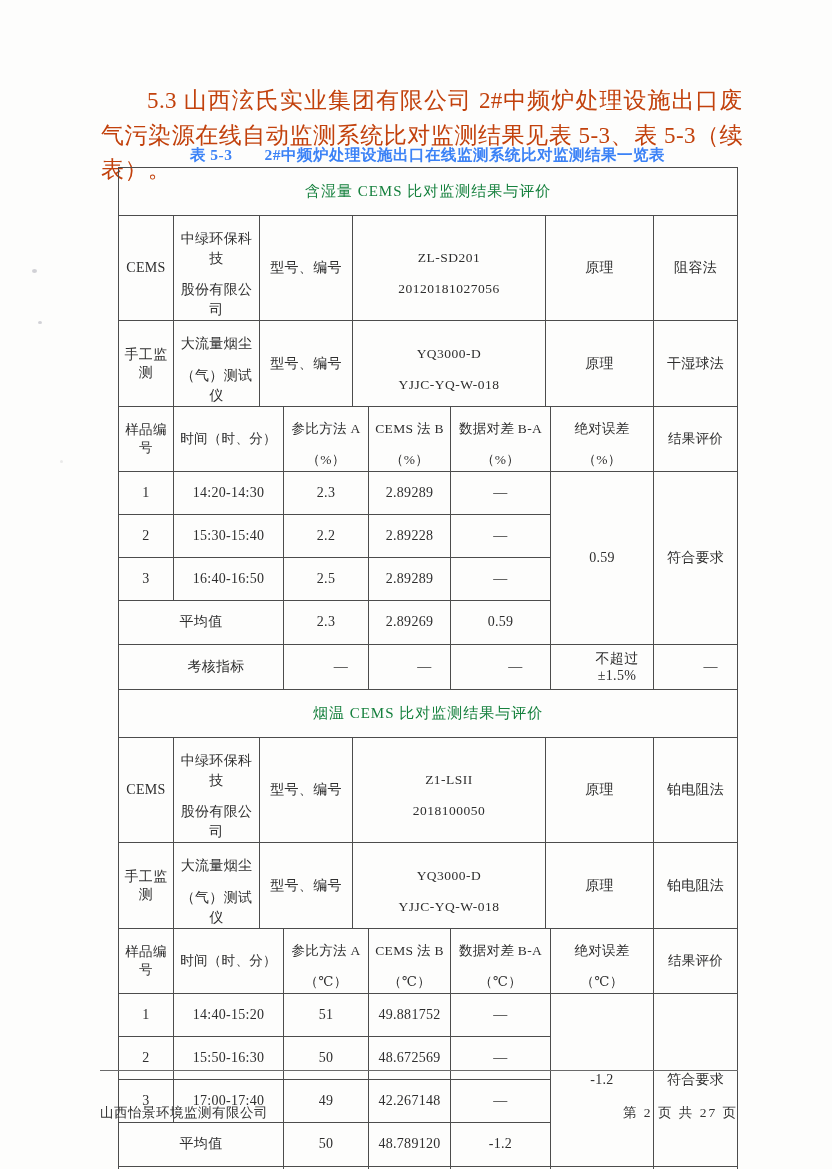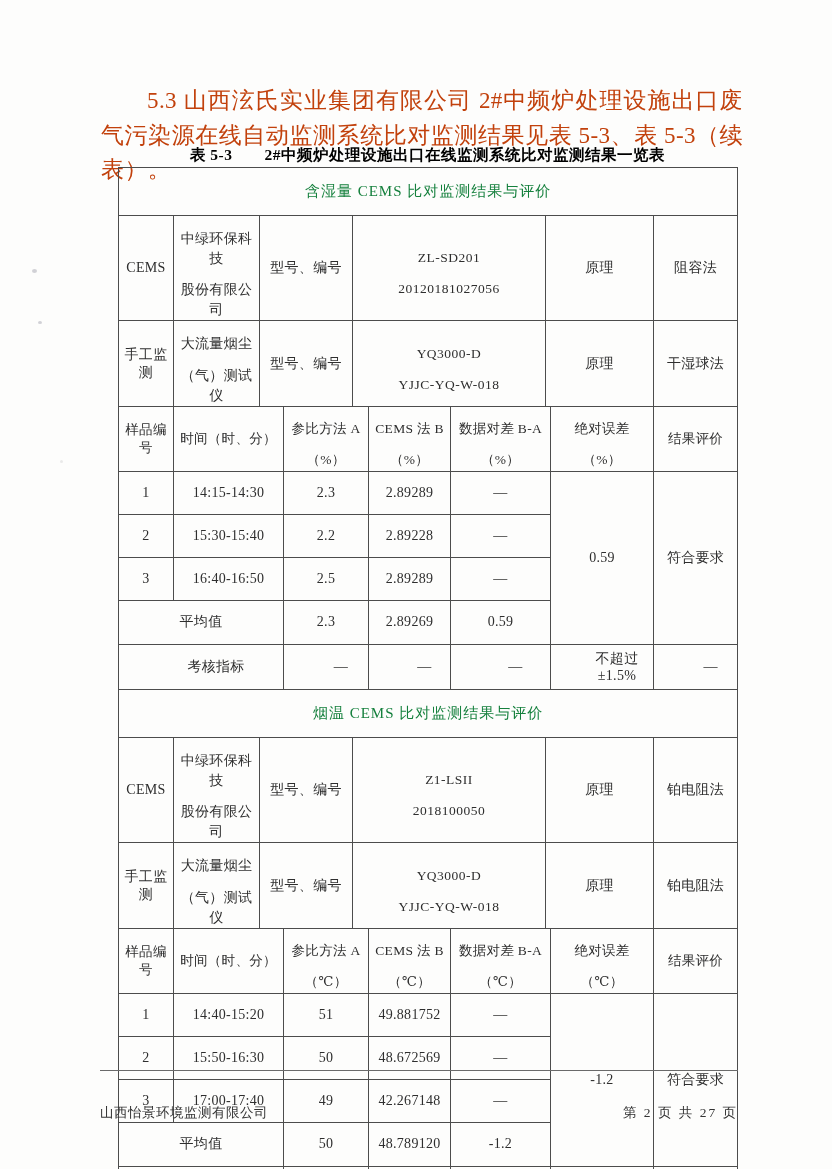--- a/index.html
+++ b/index.html
@@ -15,21 +15,21 @@
 
   
   .intro {
     position:absolute; top:84px; left:101px; width:642px;
     font-size:23px; line-height:1.5; letter-spacing:0.4px;
     text-indent:2em; color:#c2410c; text-align:justify;
   }
   .caption {
     position:absolute; top:145px; left:118px; width:619px;
     text-align:center; font-weight:bold; font-size:15.5px;
-    letter-spacing:0.5px; color:#000000;
+    letter-spacing:0.5px; color:#3b82f6;
   }
 
   
   table.cmp {
     position:absolute; top:167px; left:118px;
     width:620px; table-layout:fixed; border-collapse:collapse;
   }
   table.cmp td {
     border:1px solid #4c4c4c;
     text-align:center; vertical-align:middle;
@@ -133,21 +133,21 @@
         <span class="l2">（%）</span>
       </td>
       <td>
         <span class="l2">绝对误差</span>
         <span class="l2">（%）</span>
       </td>
       <td>结果评价</td>
     </tr>
     <tr class="rd">
       <td class="num">1</td>
-      <td colspan="2" class="num">14:15-14:30</td>
+      <td colspan="2" class="num">14:20-14:30</td>
       <td colspan="2" class="num">2.3</td>
       <td class="num">2.89289</td>
       <td colspan="2" class="dash">—</td>
       <td rowspan="4" class="num">0.59</td>
       <td rowspan="4">符合要求</td>
     </tr>
     <tr class="rd">
       <td class="num">2</td>
       <td colspan="2" class="num">15:30-15:40</td>
       <td colspan="2" class="num">2.2</td>

